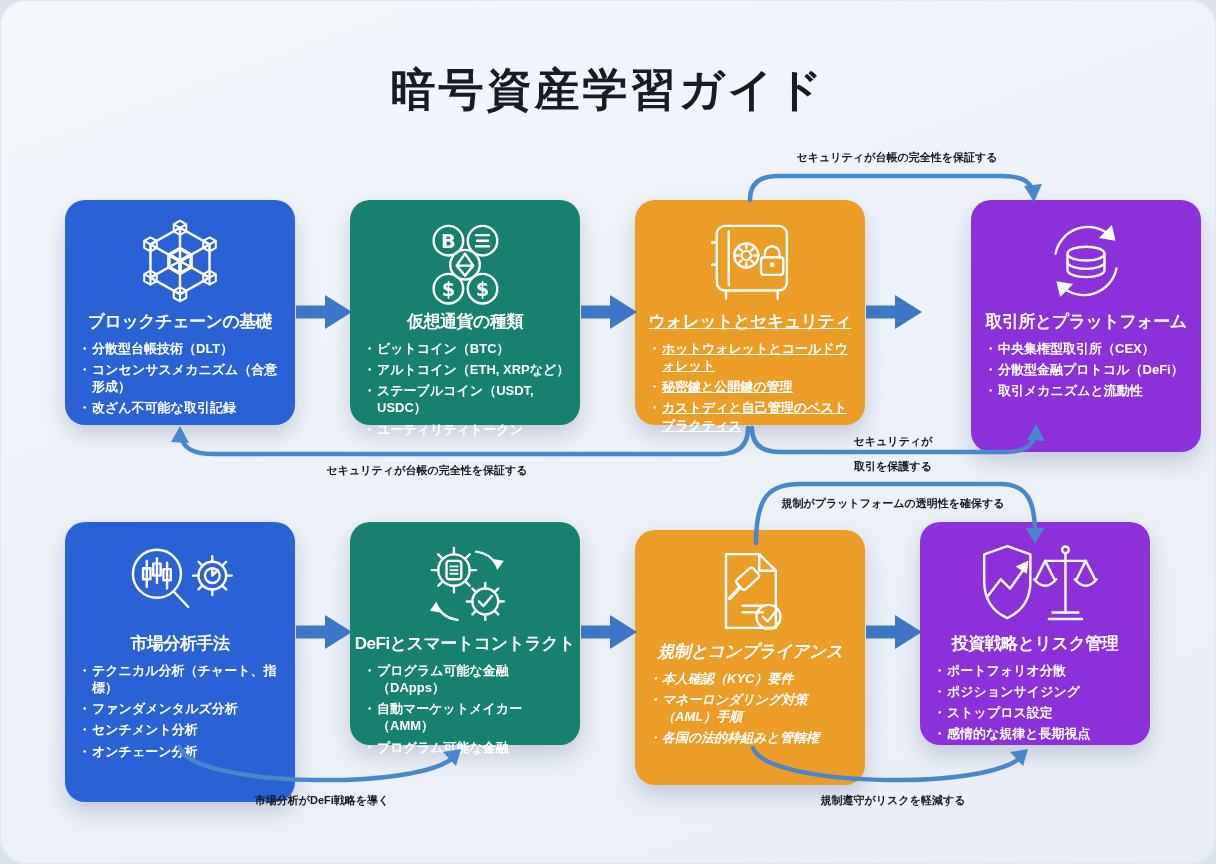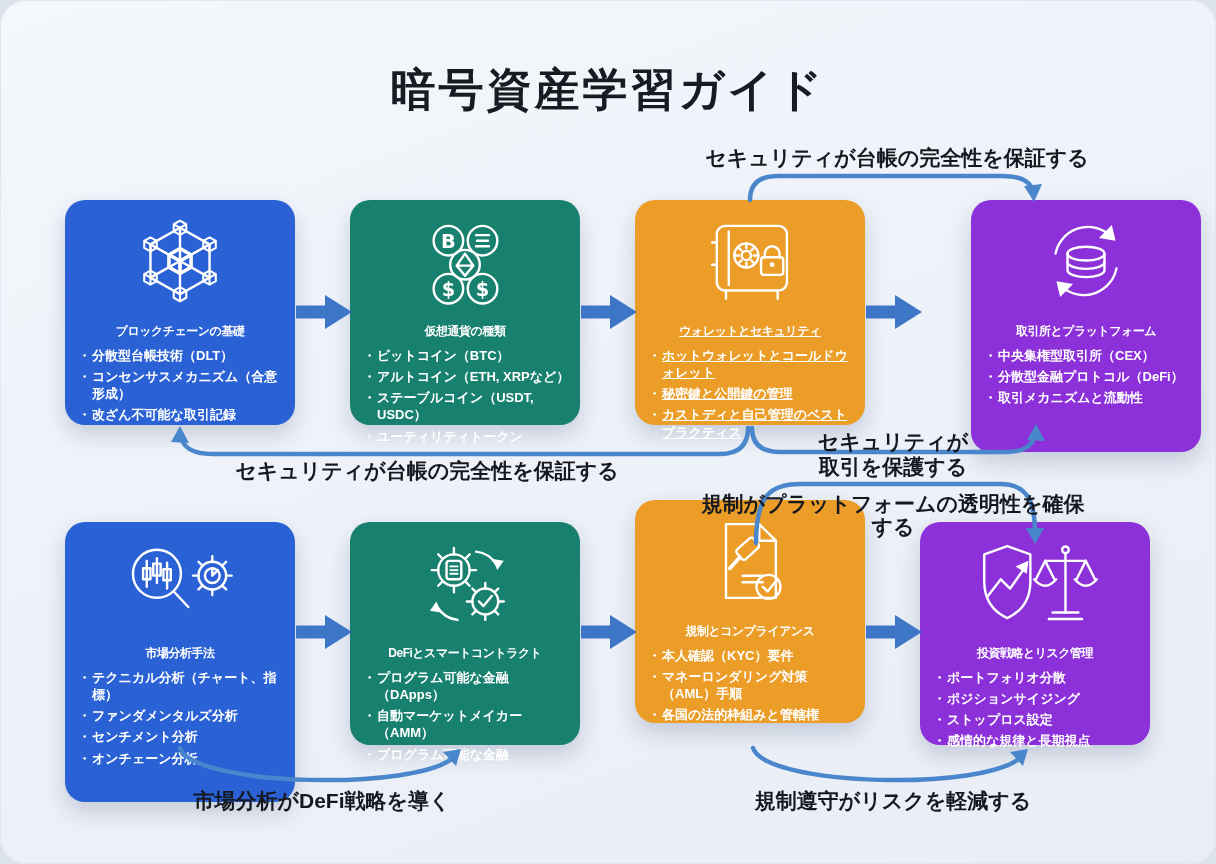--- a/index.html
+++ b/index.html
@@ -8,32 +8,32 @@
     border-radius:26px;box-shadow:inset 0 0 0 1px #e2e7ef;}
   .page-title{position:absolute;left:0;top:60px;width:100%;text-align:center;
     font-size:45px;font-weight:800;letter-spacing:3px;color:#181b22;}
   .box{position:absolute;width:230px;border-radius:20px;
     box-shadow:0 10px 22px rgba(35,55,95,.20);color:#fff;z-index:2;}
   .box.blue{background:var(--blue);}
   .box.teal{background:var(--teal);}
   .box.orange{background:var(--orange);}
   .box.purple{background:var(--purple);}
   .box svg.icon{display:block;margin:13px auto 0 auto;}
-  .box-title{text-align:center;font-size:12px;font-weight:700;white-space:nowrap;
-    margin-top:14px;letter-spacing:-0.5px;}
+  .box-title{text-align:center;font-size:17px;font-weight:700;white-space:nowrap;
+    margin-top:1px;letter-spacing:-0.5px;}
   .bullets{list-style:none;margin:7px 8px 0 13px;padding:0;font-size:13px;
     font-weight:600;line-height:1.32;}
   .bullets li{position:relative;padding-left:14px;margin-bottom:4px;}
   .bullets li::before{content:"・";position:absolute;left:0;}
   #overlay{position:absolute;left:0;top:0;z-index:3;pointer-events:none;}
   .curve{fill:none;stroke:var(--curve);stroke-width:4.5;stroke-linecap:round;}
   #overlay .chead{fill:var(--curve);stroke:none;}
   .flow line{stroke:var(--arrow);stroke-width:13;}
   .flow polygon{fill:var(--arrow);stroke:none;}
-  .edge-label{position:absolute;width:400px;text-align:center;font-size:21px;
+  .edge-label{position:absolute;width:400px;text-align:center;font-size:11px;
     font-weight:700;color:#15181e;z-index:4;line-height:23px;}
   .icn{fill:none;stroke:#fff;stroke-width:2.6;stroke-linecap:round;stroke-linejoin:round;}
   .icn-fill{fill:#fff;stroke:none;}
   .icn-txt{fill:#fff;stroke:none;font-weight:bold;font-family:"DejaVu Sans",sans-serif;}
 </style>
 </head>
 <body>
 
 <div id="canvas">
 
@@ -180,21 +180,21 @@
       </g>
     </svg>
     <div class="box-title">DeFiとスマートコントラクト</div>
     <ul class="bullets">
       <li>プログラム可能な金融（DApps）</li>
       <li>自動マーケットメイカー（AMM）</li>
       <li>プログラム可能な金融</li>
     </ul>
   </div>
 
-  <div class="box orange" style="left:635px;top:500px;height:223px;">
+  <div class="box orange" style="left:635px;top:530px;height:255px;font-style:italic;">
     <svg class="icon" width="120" height="96" viewBox="0 0 120 104">
       <path class="icn" d="M34 12 H70 L88 30 V92 H34 Z"></path>
       <path class="icn" d="M70 12 V30 H88"></path>
       <g class="icn" stroke-width="2.4">
         <rect x="-10" y="-7" width="24" height="14" rx="3" transform="translate(56,40) rotate(-42)"></rect>
         <path d="M49 48 L38 60" stroke-width="4"></path>
       </g>
       <path class="icn" stroke-width="2.2" d="M52 68 H74 M52 75 H74"></path>
       <circle class="icn" cx="80" cy="80" r="13"></circle>
       <path class="icn" d="M74 80 L79 85 L88 74"></path>

